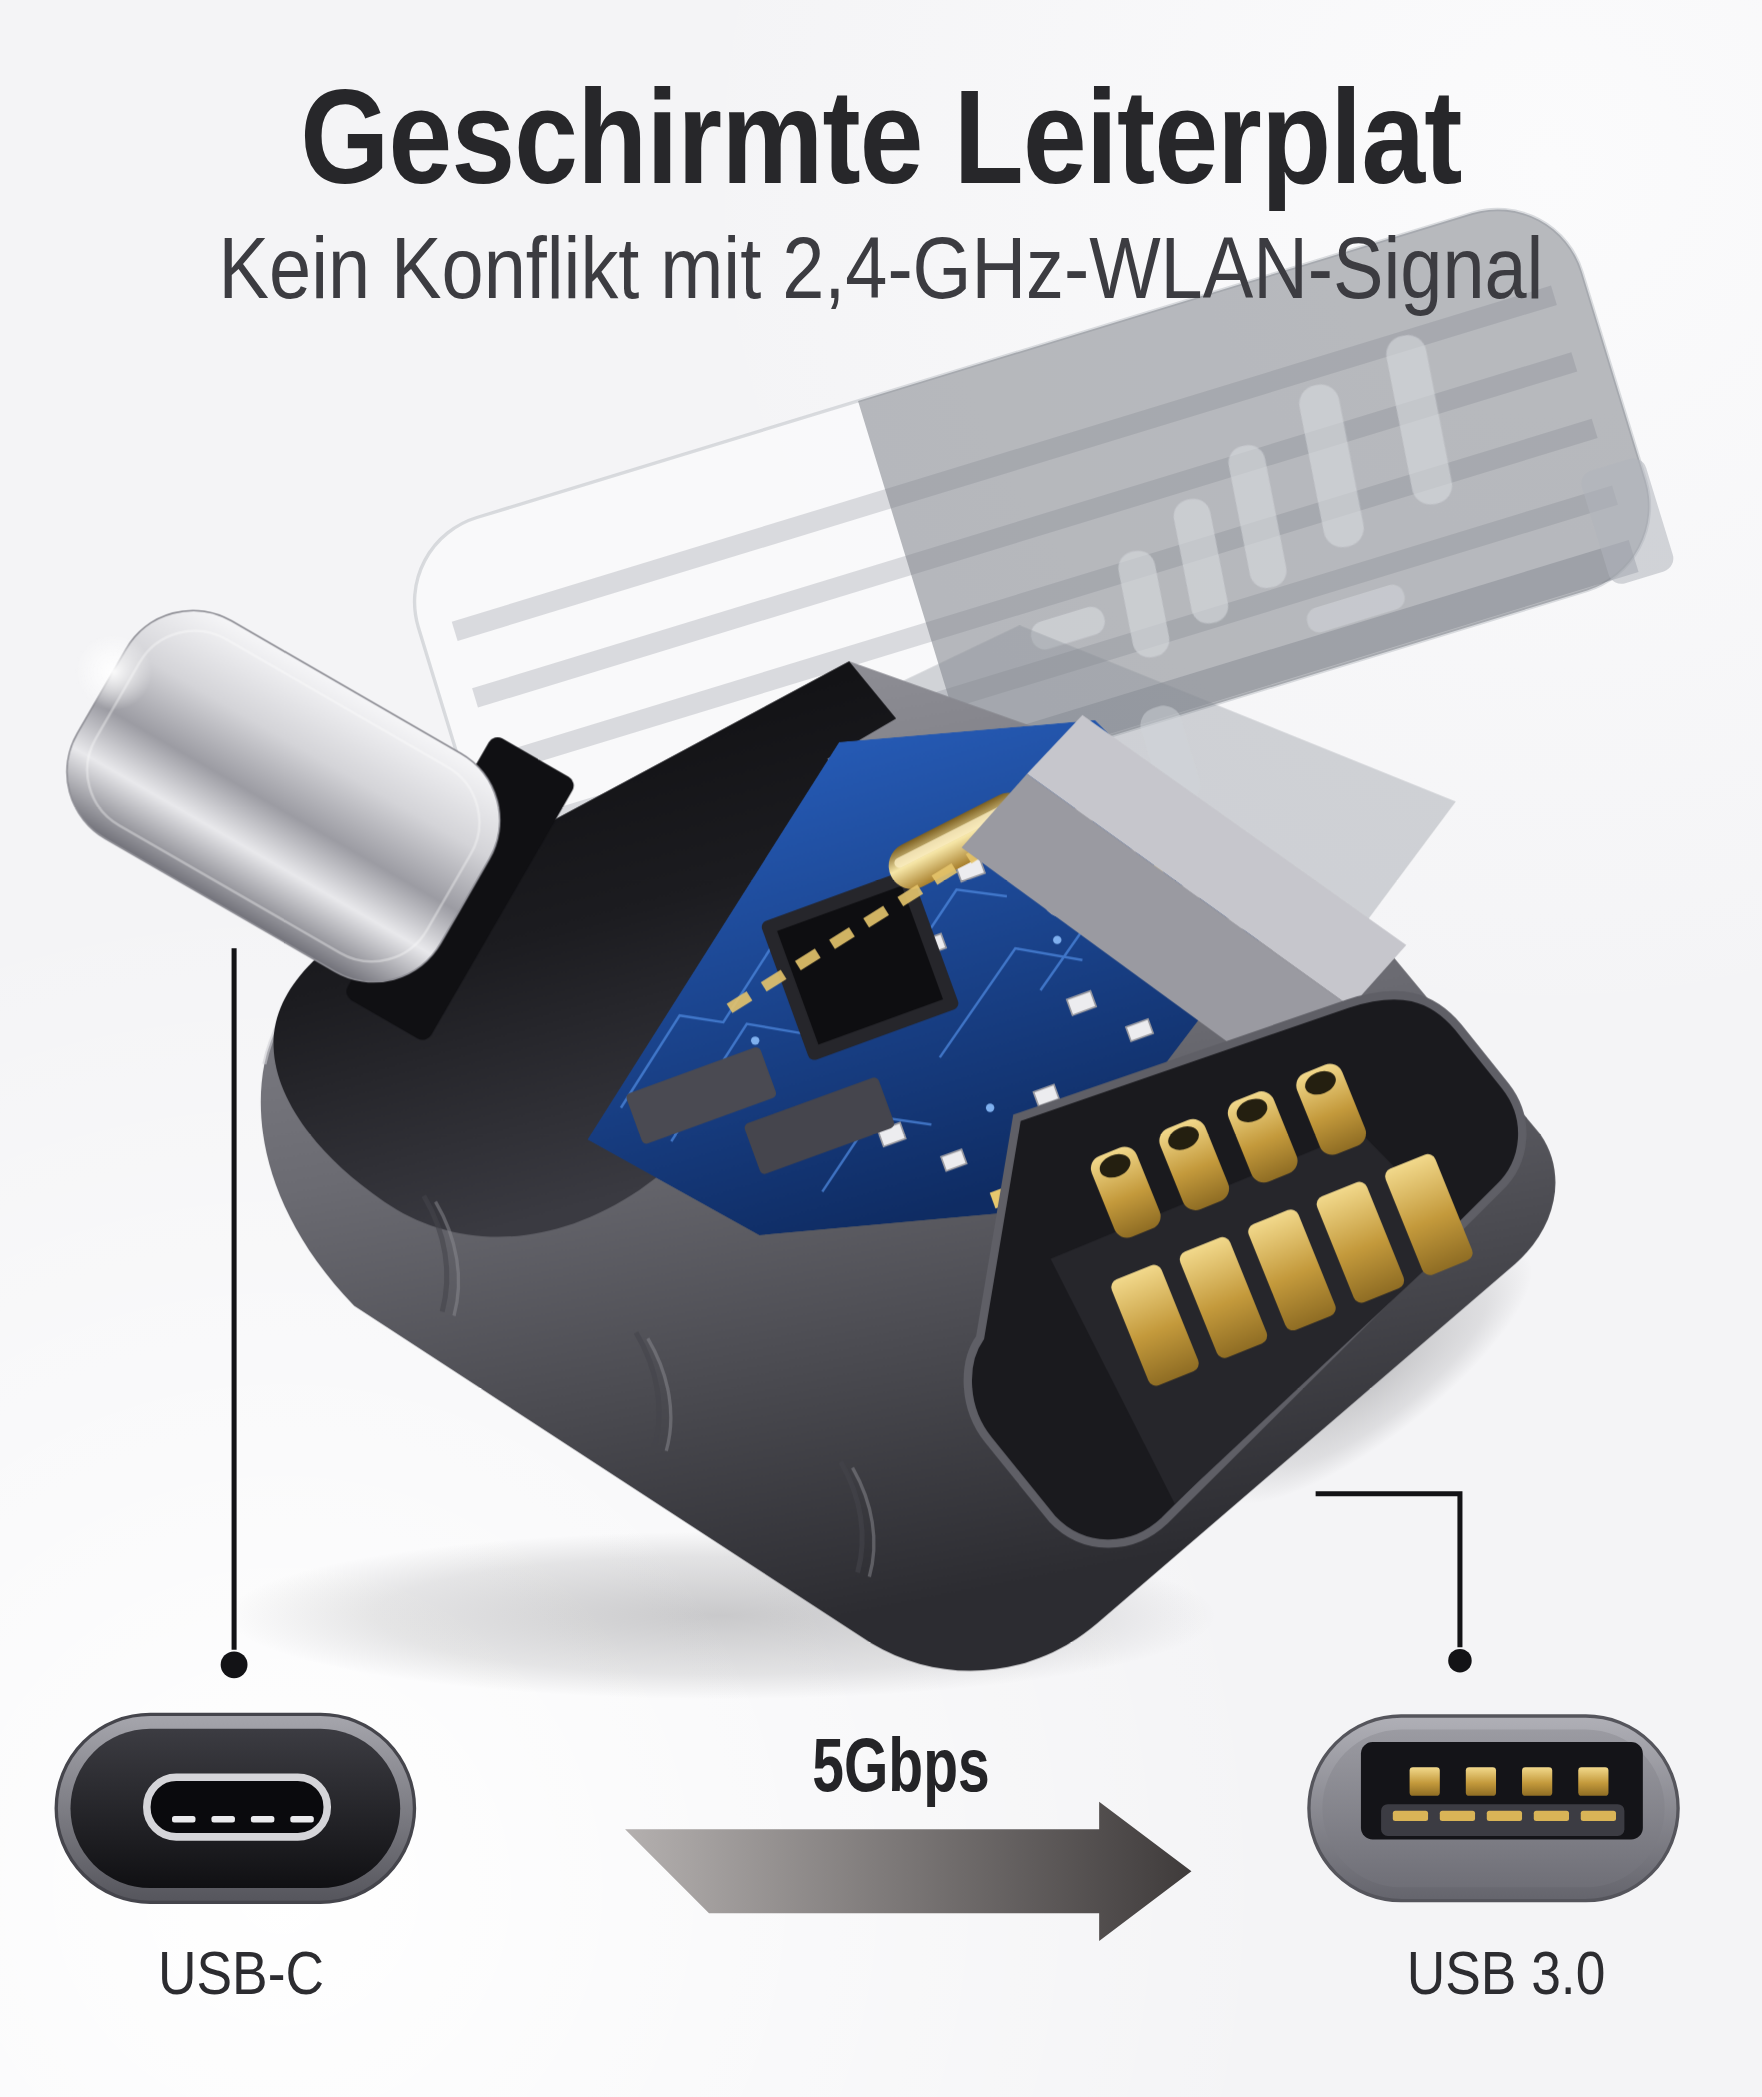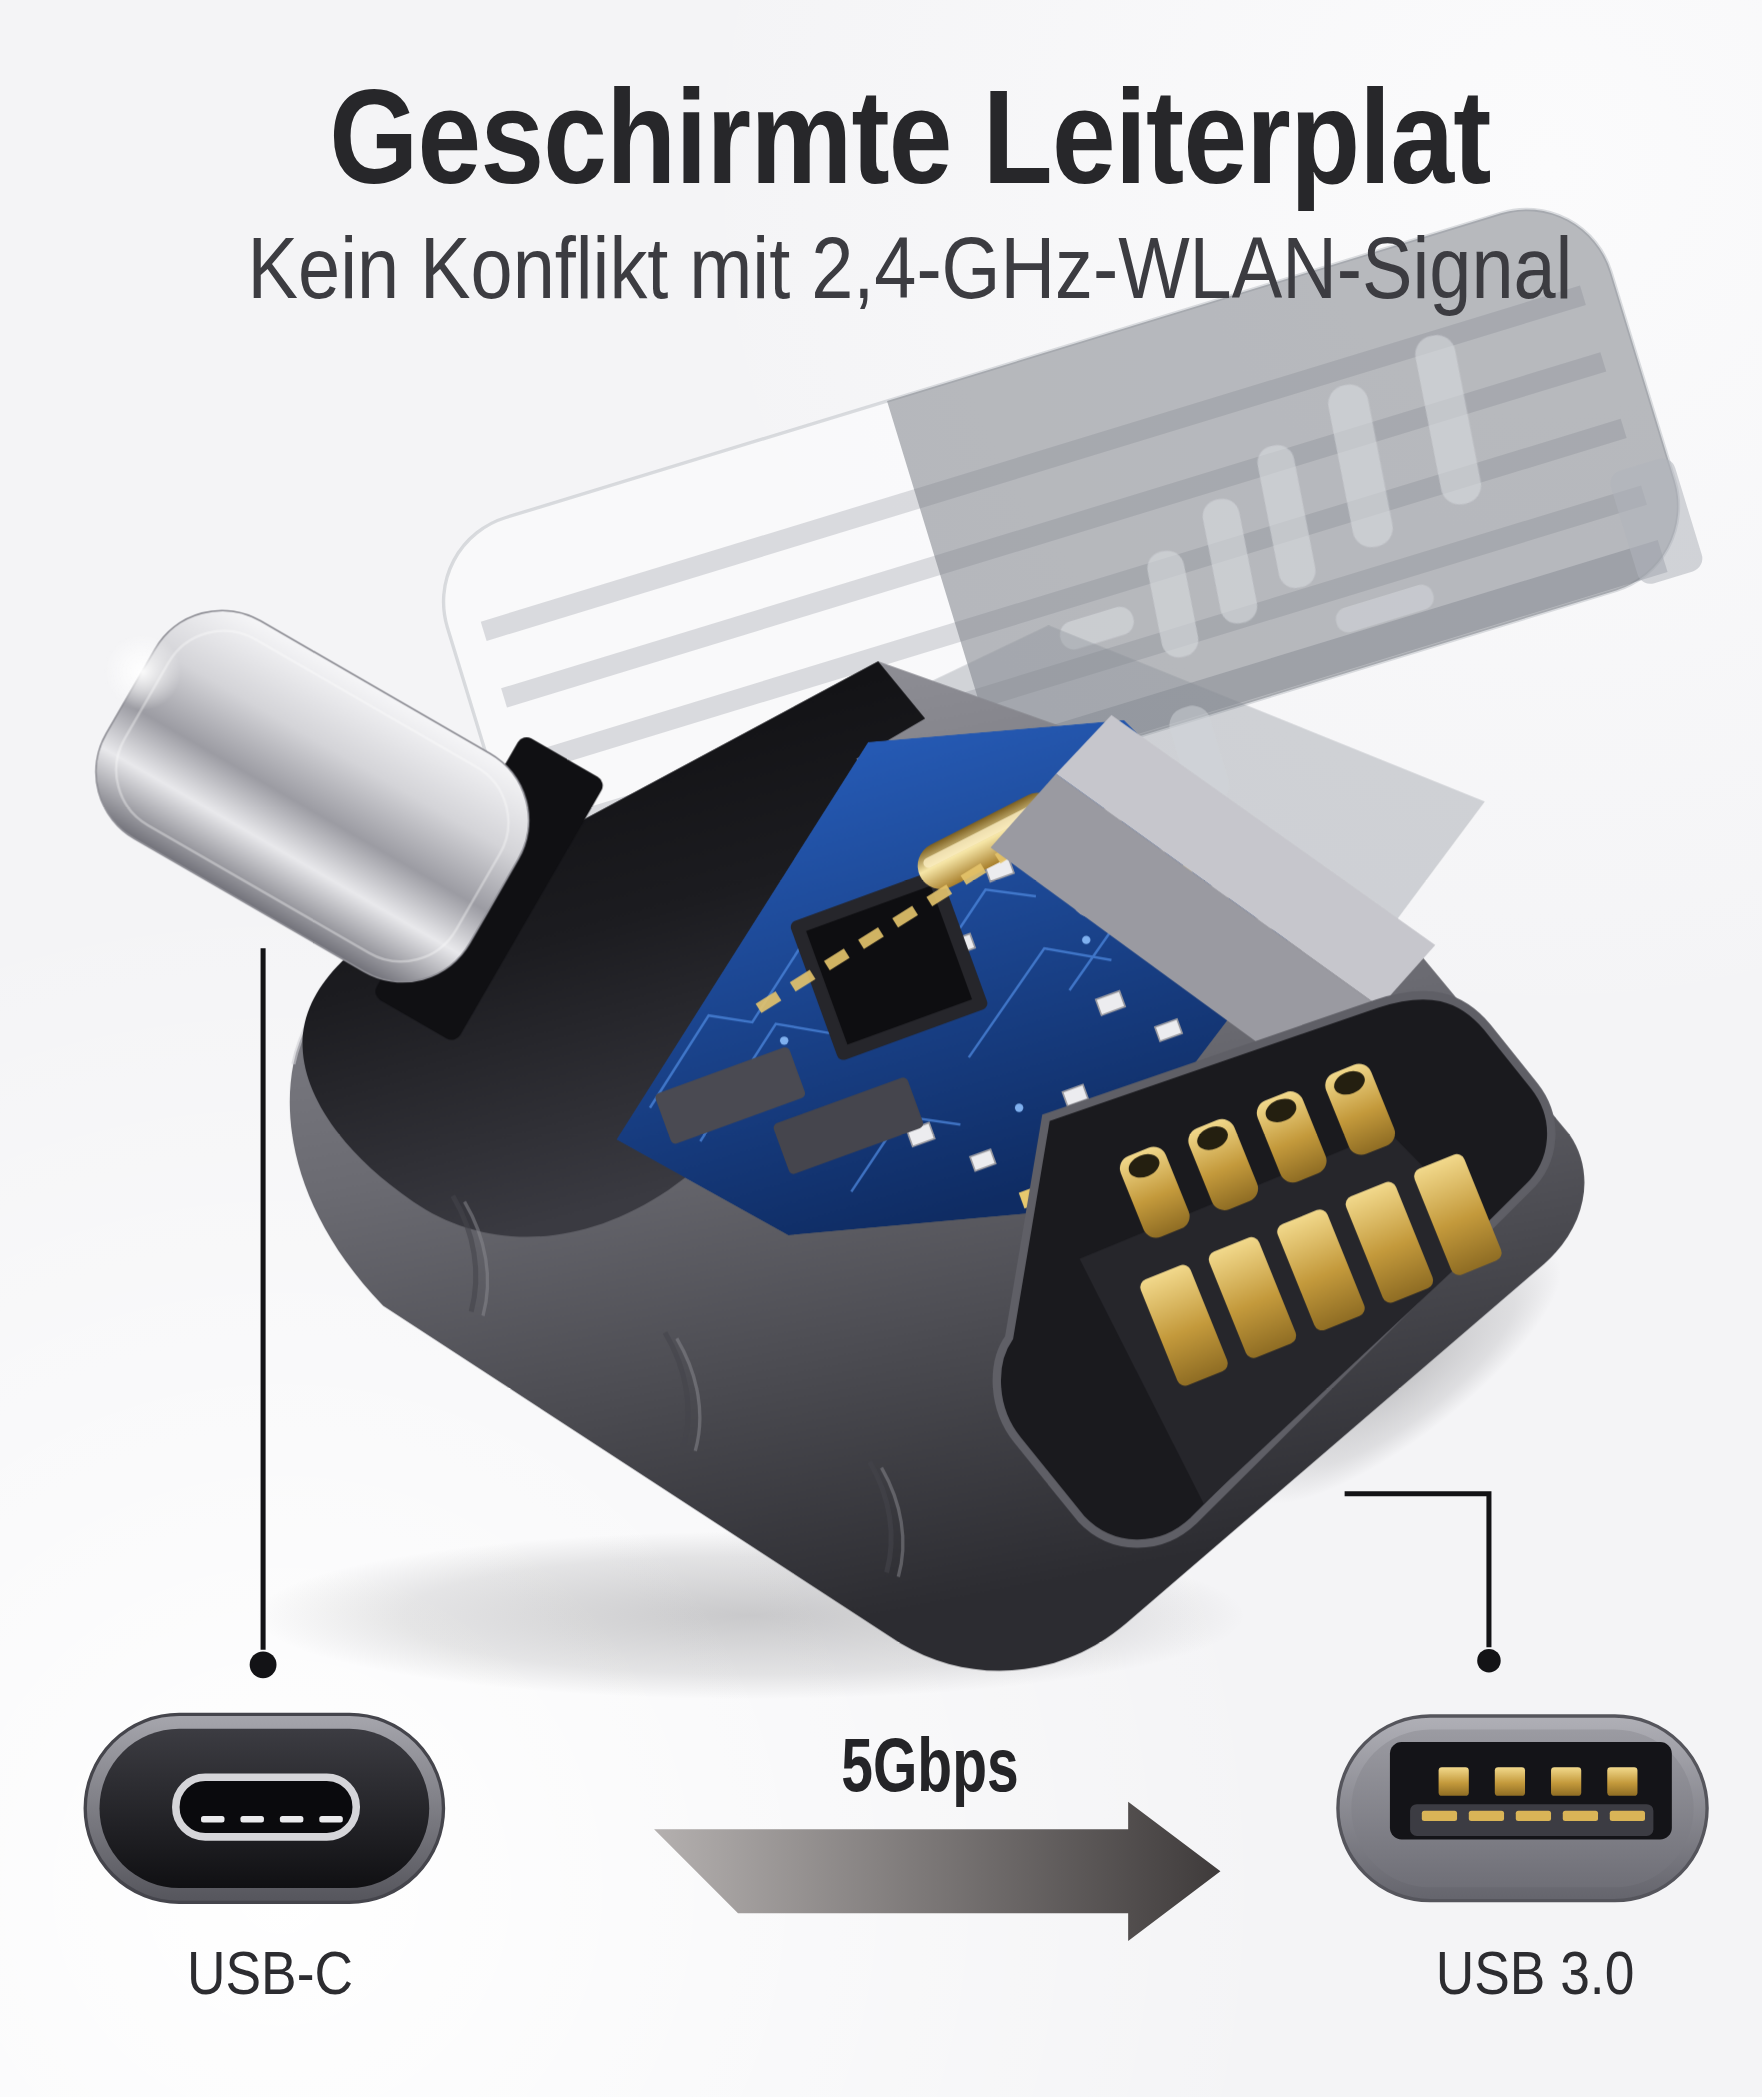--- a/index.html
+++ b/index.html
@@ -4,21 +4,21 @@
 <style>
   html,body{margin:0;padding:0;}
   body{
     width:1762px;height:2098px;
     font-family:"Liberation Sans","DejaVu Sans",sans-serif;
     background:#f4f4f6;
     background-image:radial-gradient(circle at 16% 90%, #ffffff 0%, rgba(255,255,255,0) 42%),
                      radial-gradient(circle at 88% 8%, #fbfbfc 0%, rgba(255,255,255,0) 35%);
     overflow:hidden;position:relative;
   }
-  .stage{position:absolute;left:0;top:0;width:1502px;height:2098px;margin-left:29px;}
+  .stage{position:absolute;left:0;top:0;width:1502px;height:2098px;}
   .txt{position:absolute;text-align:center;white-space:nowrap;}
   .title{
     top:64px;left:0;width:1762px;
     font-size:133px;font-weight:700;color:#27272a;
     transform:scaleX(0.86);transform-origin:50% 50%;
     line-height:1.1;letter-spacing:-0.8px;
   }
   .subtitle{
     top:220px;left:0;width:1762px;
     font-size:88px;font-weight:400;color:#3c3c41;

